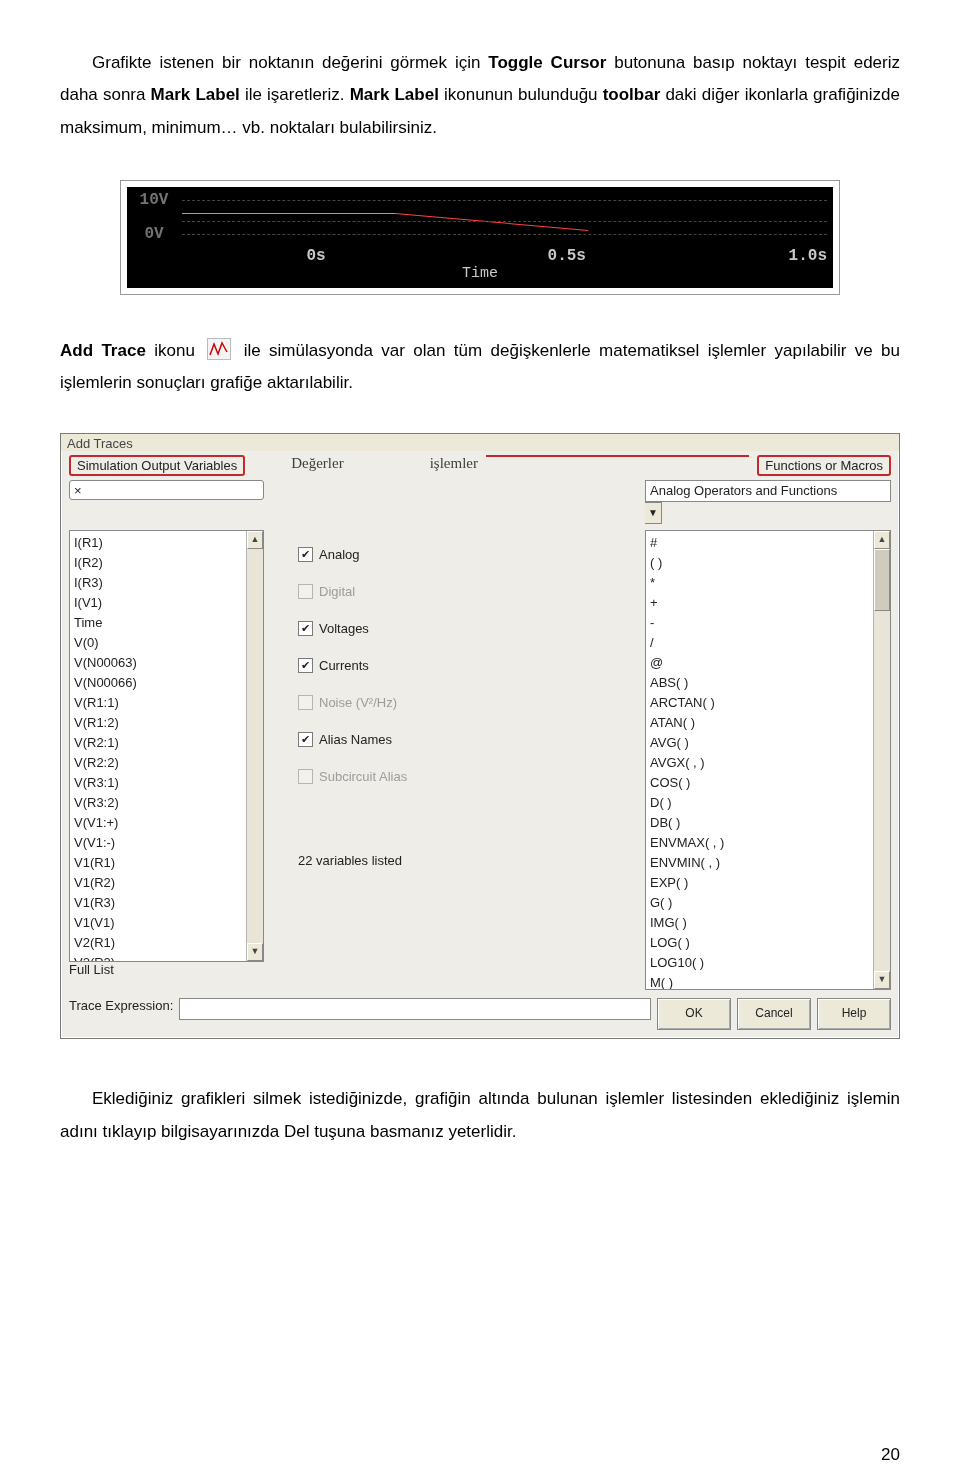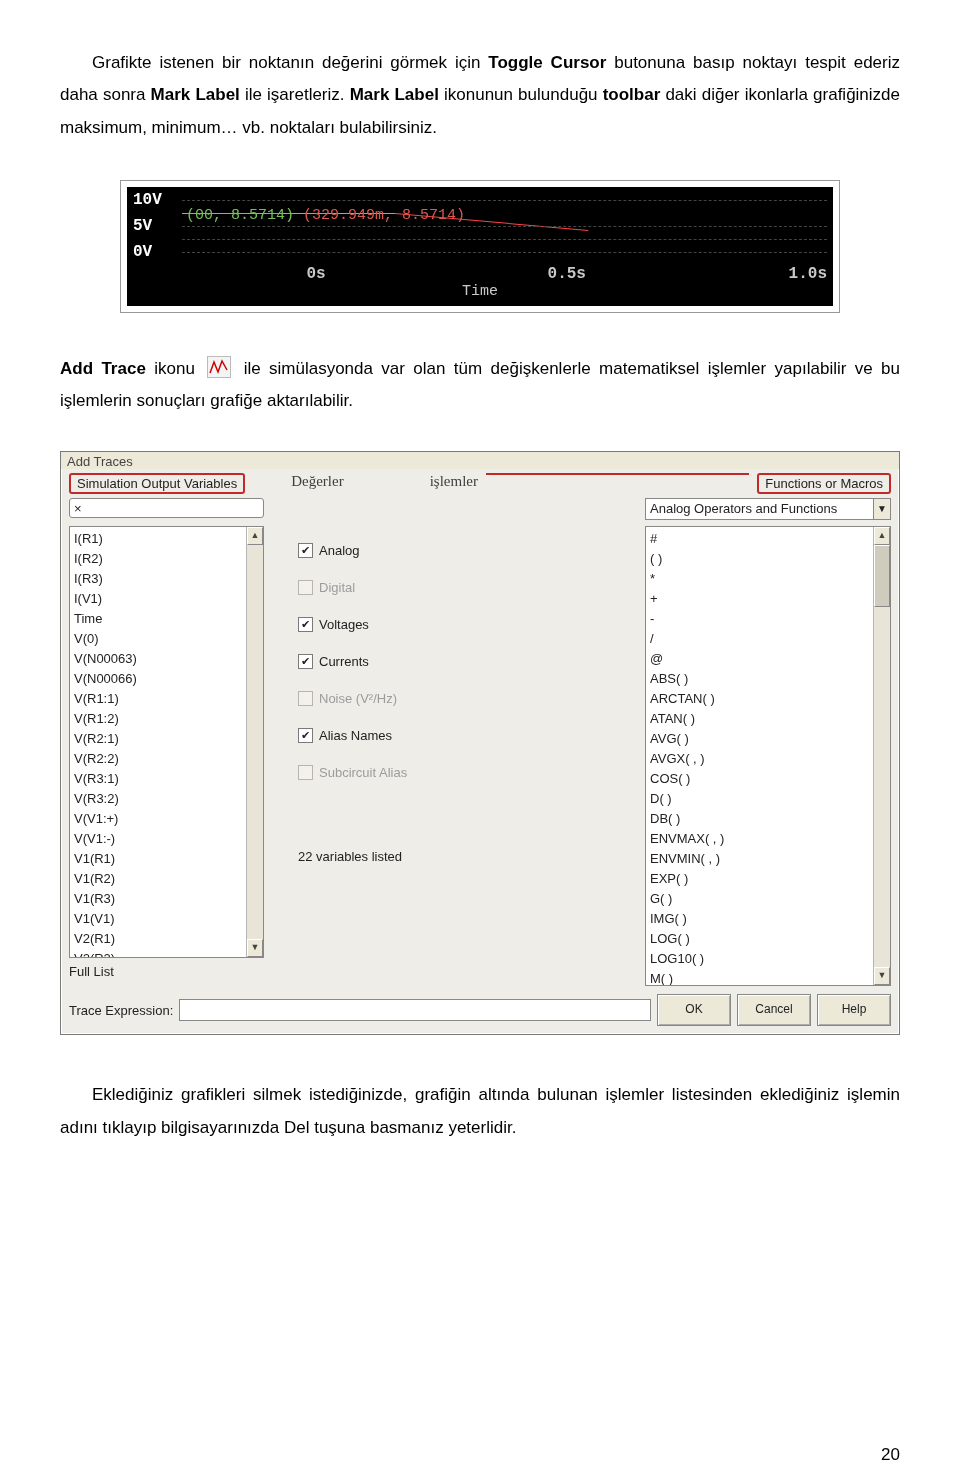--- a/index.html
+++ b/index.html
@@ -31,21 +31,21 @@
   }
   .shot1 .plot{
     background:#000;
     color:#bdbdbd;
     font-family:"Courier New",monospace;
     font-size:16px;
     padding:4px 6px 6px 6px;
     position:relative;
   }
   .plot-row{display:flex;align-items:center;}
-  .ylbl{width:42px;text-align:left;padding-right:6px;color:#ffffff;font-weight:600;}
+  .ylbl{width:42px;text-align:center;padding-right:6px;color:#737373;font-weight:600;}
   .track{flex:1;height:18px;position:relative;border-left:1px solid transparent;}
   .dashline{position:absolute;left:0;right:0;top:50%;border-top:1px dashed #444;}
   .track .mseg{position:absolute;top:50%;height:1px;background:#8b6;}
   .track .mred{position:absolute;top:50%;height:1px;background:#f44;}
   .shot1 .xaxis{display:flex;color:#c9c9c9;margin-top:4px;font-weight:600;}
   .xaxis span{flex:1;}
   .xaxis .mid{text-align:center;}
   .xaxis .end{text-align:right;}
   .markers{font-family:"Courier New",monospace;font-size:15px;}
   .markers .green{color:#74c05b;}
@@ -84,31 +84,31 @@
   .colmid{flex:1;}
   .col3{width:246px;}
   .listwrap{border:1px solid #888;background:#fff;height:430px;display:flex;justify-content:center;}
   .listitems{flex:1;overflow:hidden;padding:2px 4px;font-size:13px;line-height:20px;}
   .listitems div{white-space:nowrap;}
   .sbar{width:16px;background:#e8e5d8;border-left:1px solid #b5b5b5;display:flex;flex-direction:column;justify-content:space-between;}
   .sbar .btn{height:16px;background:#ece9d8;border:1px solid #fff;border-right-color:#888;border-bottom-color:#888;font-size:9px;text-align:center;line-height:14px;color:#444;}
   .field{
     height:20px;border:1px solid #888;background:#fff;padding:0 4px;line-height:20px;
   }
-  .combo{display:flex;}
+  .combo{display:flex;flex-direction:column;}
   .combo .arrow{width:16px;border:1px solid #888;border-left:none;background:#ece9d8;text-align:center;font-size:10px;line-height:20px;}
   .chkrow{display:flex;align-items:center;gap:6px;margin:11px 0;font-size:13px;}
   .chkrow.disabled{color:#9c9c9c;}
   .chkbox{width:13px;height:13px;border:1px solid #7a7a7a;background:#fff;display:inline-flex;align-items:center;justify-content:center;font-size:11px;}
   .chkbox.disabled{background:#f3f1ea;border-color:#b5b5b5;}
   .count{margin-top:58px;font-size:13px;}
-  .bottombar{display:flex;align-items:center;gap:6px;margin-top:8px;}
+  .bottombar{display:flex;align-items:flex-start;gap:6px;margin-top:8px;}
   .bottombar .field{flex:1;}
   .wbtn{min-width:60px;height:22px;border:1px solid #888;background:#ece9d8;box-shadow:inset 1px 1px #fff,inset -1px -1px #aaa;text-align:center;line-height:20px;font-size:12px;padding:4px 6px;}
-  .fulllist{margin-top:6px;font-size:13px;}
+  .fulllist{font-size:13px;}
   .handlbl{
     font-family:"Comic Sans MS","Segoe Script",cursive;color:#404040;font-size:15px;
   }
   .pgnum{position:absolute;right:60px;bottom:0;font-size:17px;}
 </style>
 </head>
 <body>
 
 <div class="page">
 
@@ -122,30 +122,20 @@
         <div class="ylbl">10V</div>
         <div class="track">
             <div class="dashline"></div>
           </div>
       </div>
       <div class="plot-row" style="height:8px;">
         <div class="ylbl"></div>
         <div class="track">
           <div class="mseg" style="left:0;width:33%;"></div>
           <div class="mred" style="left:33%;width:30%;transform:rotate(5deg);transform-origin:left;"></div>
-        </div>
-      </div>
-      <div class="plot-row">
-        <div class="ylbl">5V</div>
-        <div class="track">
-          <div class="dashline"></div>
-          <span class="markers" style="position:absolute;left:4px;top:-10px;">
-            <span class="green">(00, 8.5714)</span>
-            <span class="red">(329.949m, 8.5714)</span>
-          </span>
         </div>
       </div>
       <div class="plot-row" style="height:8px;">
         <div class="ylbl"></div>
           <div class="track">
             <div class="dashline"></div>
           </div>
       </div>
       <div class="plot-row">
         <div class="ylbl">0V</div>

